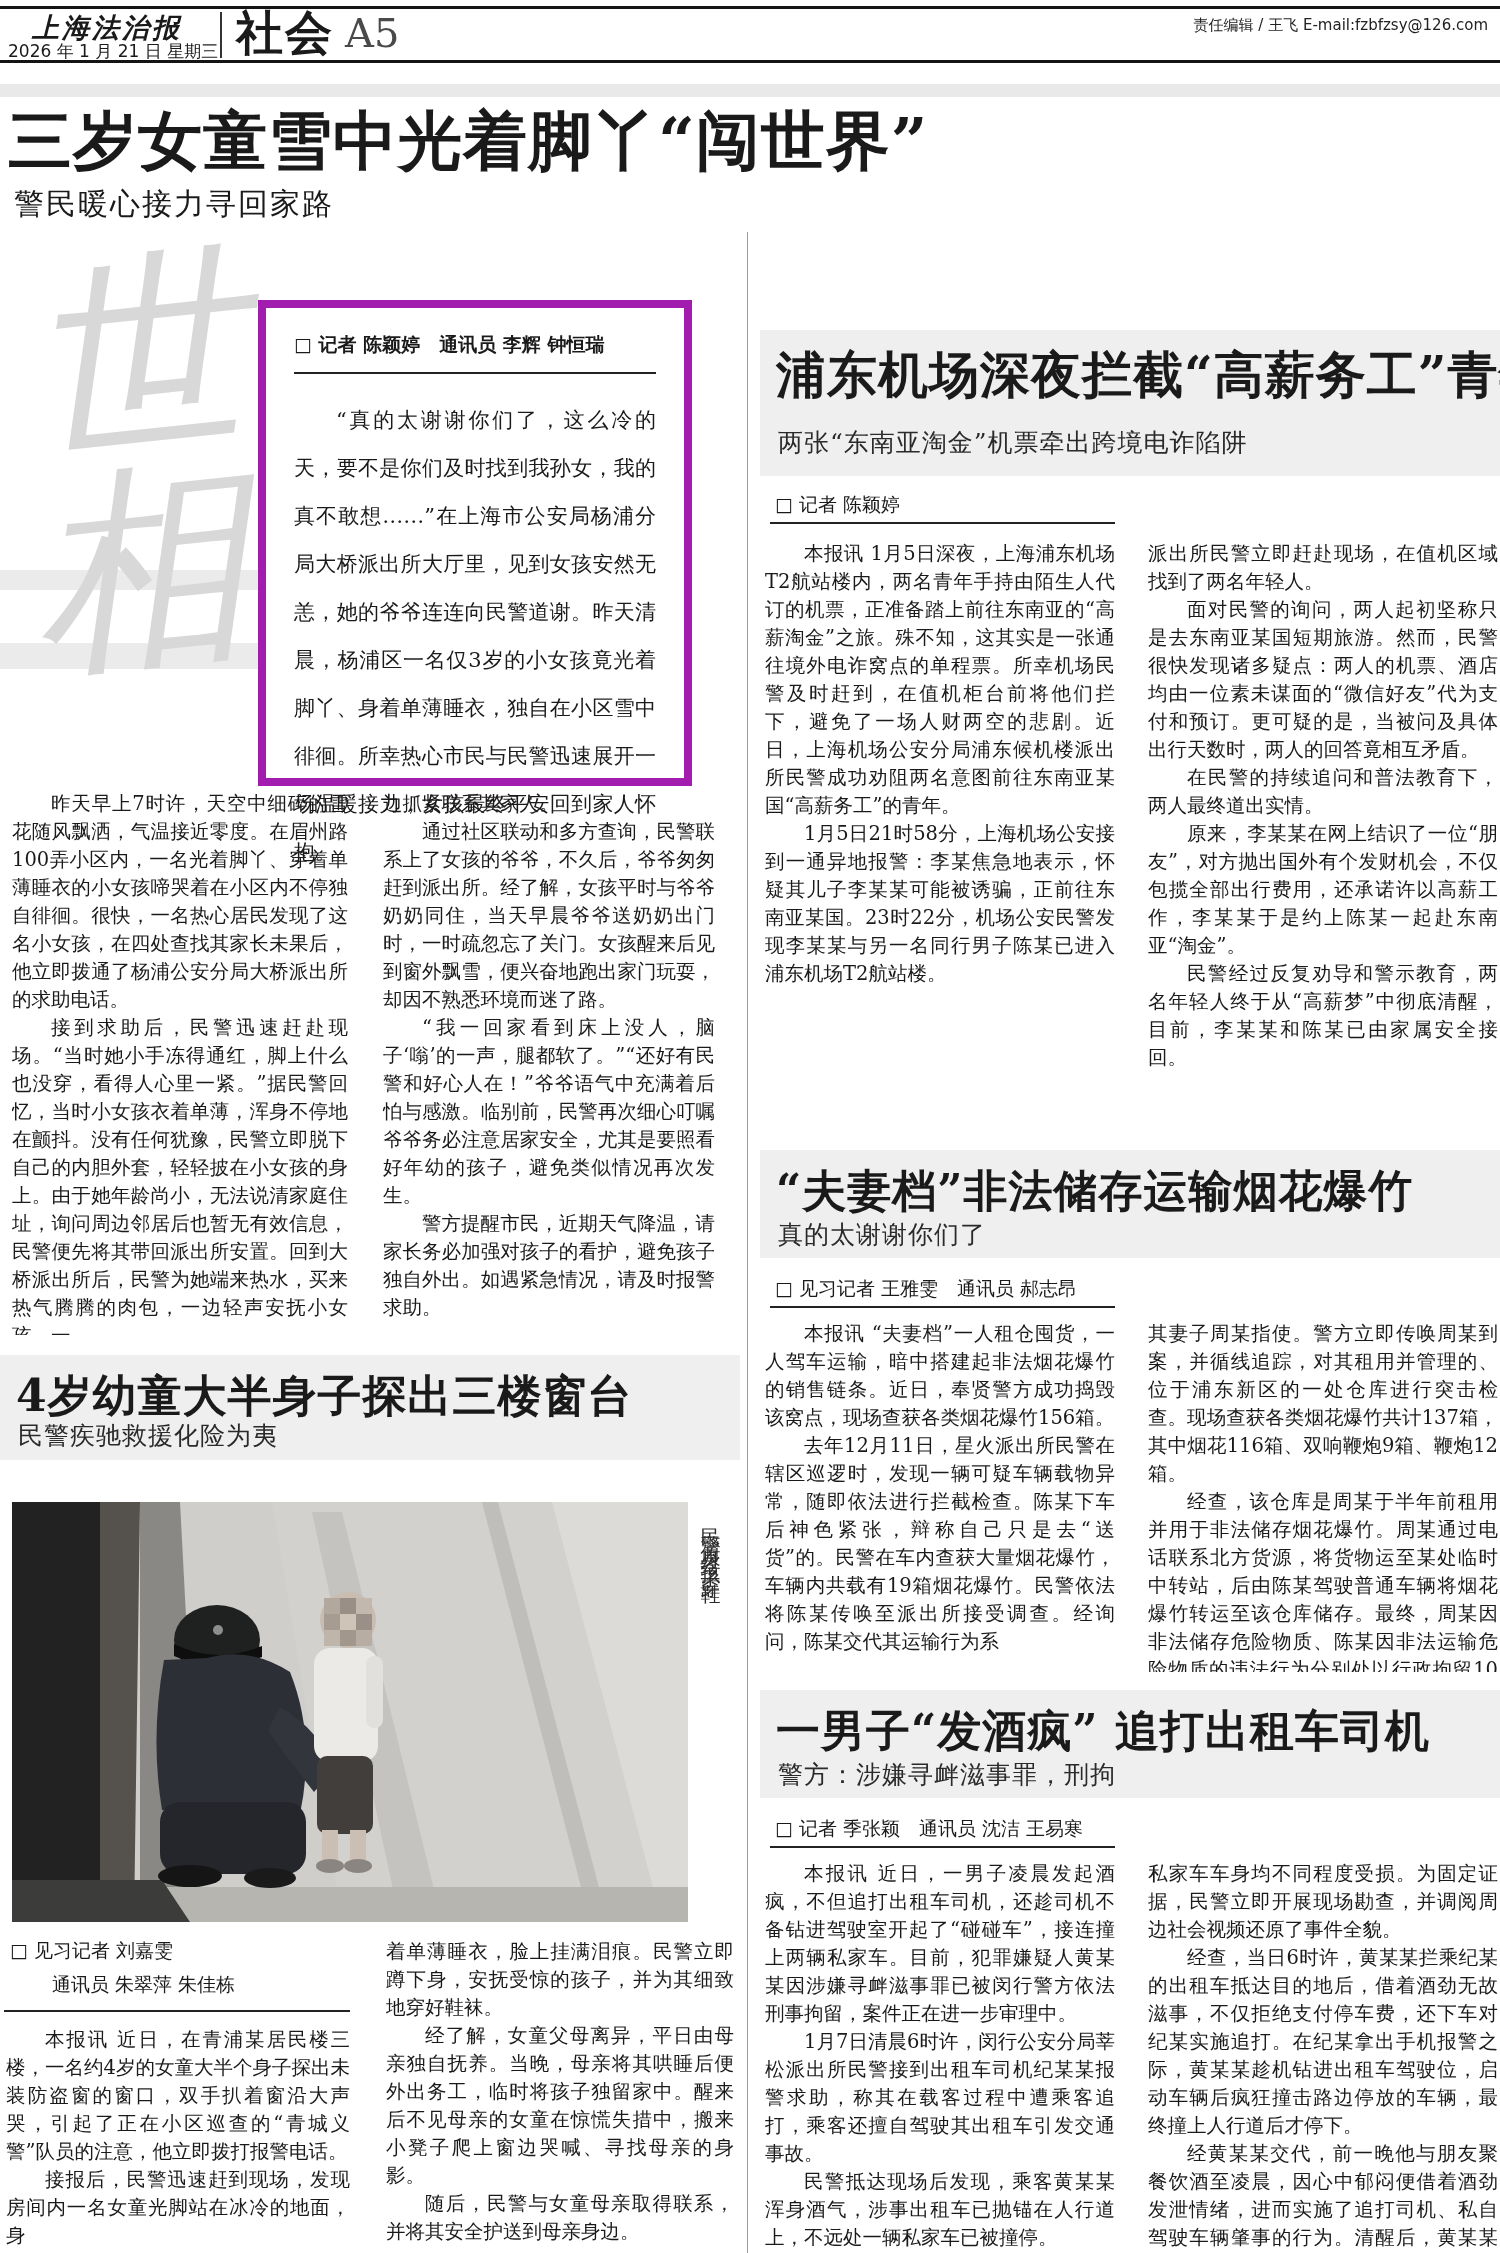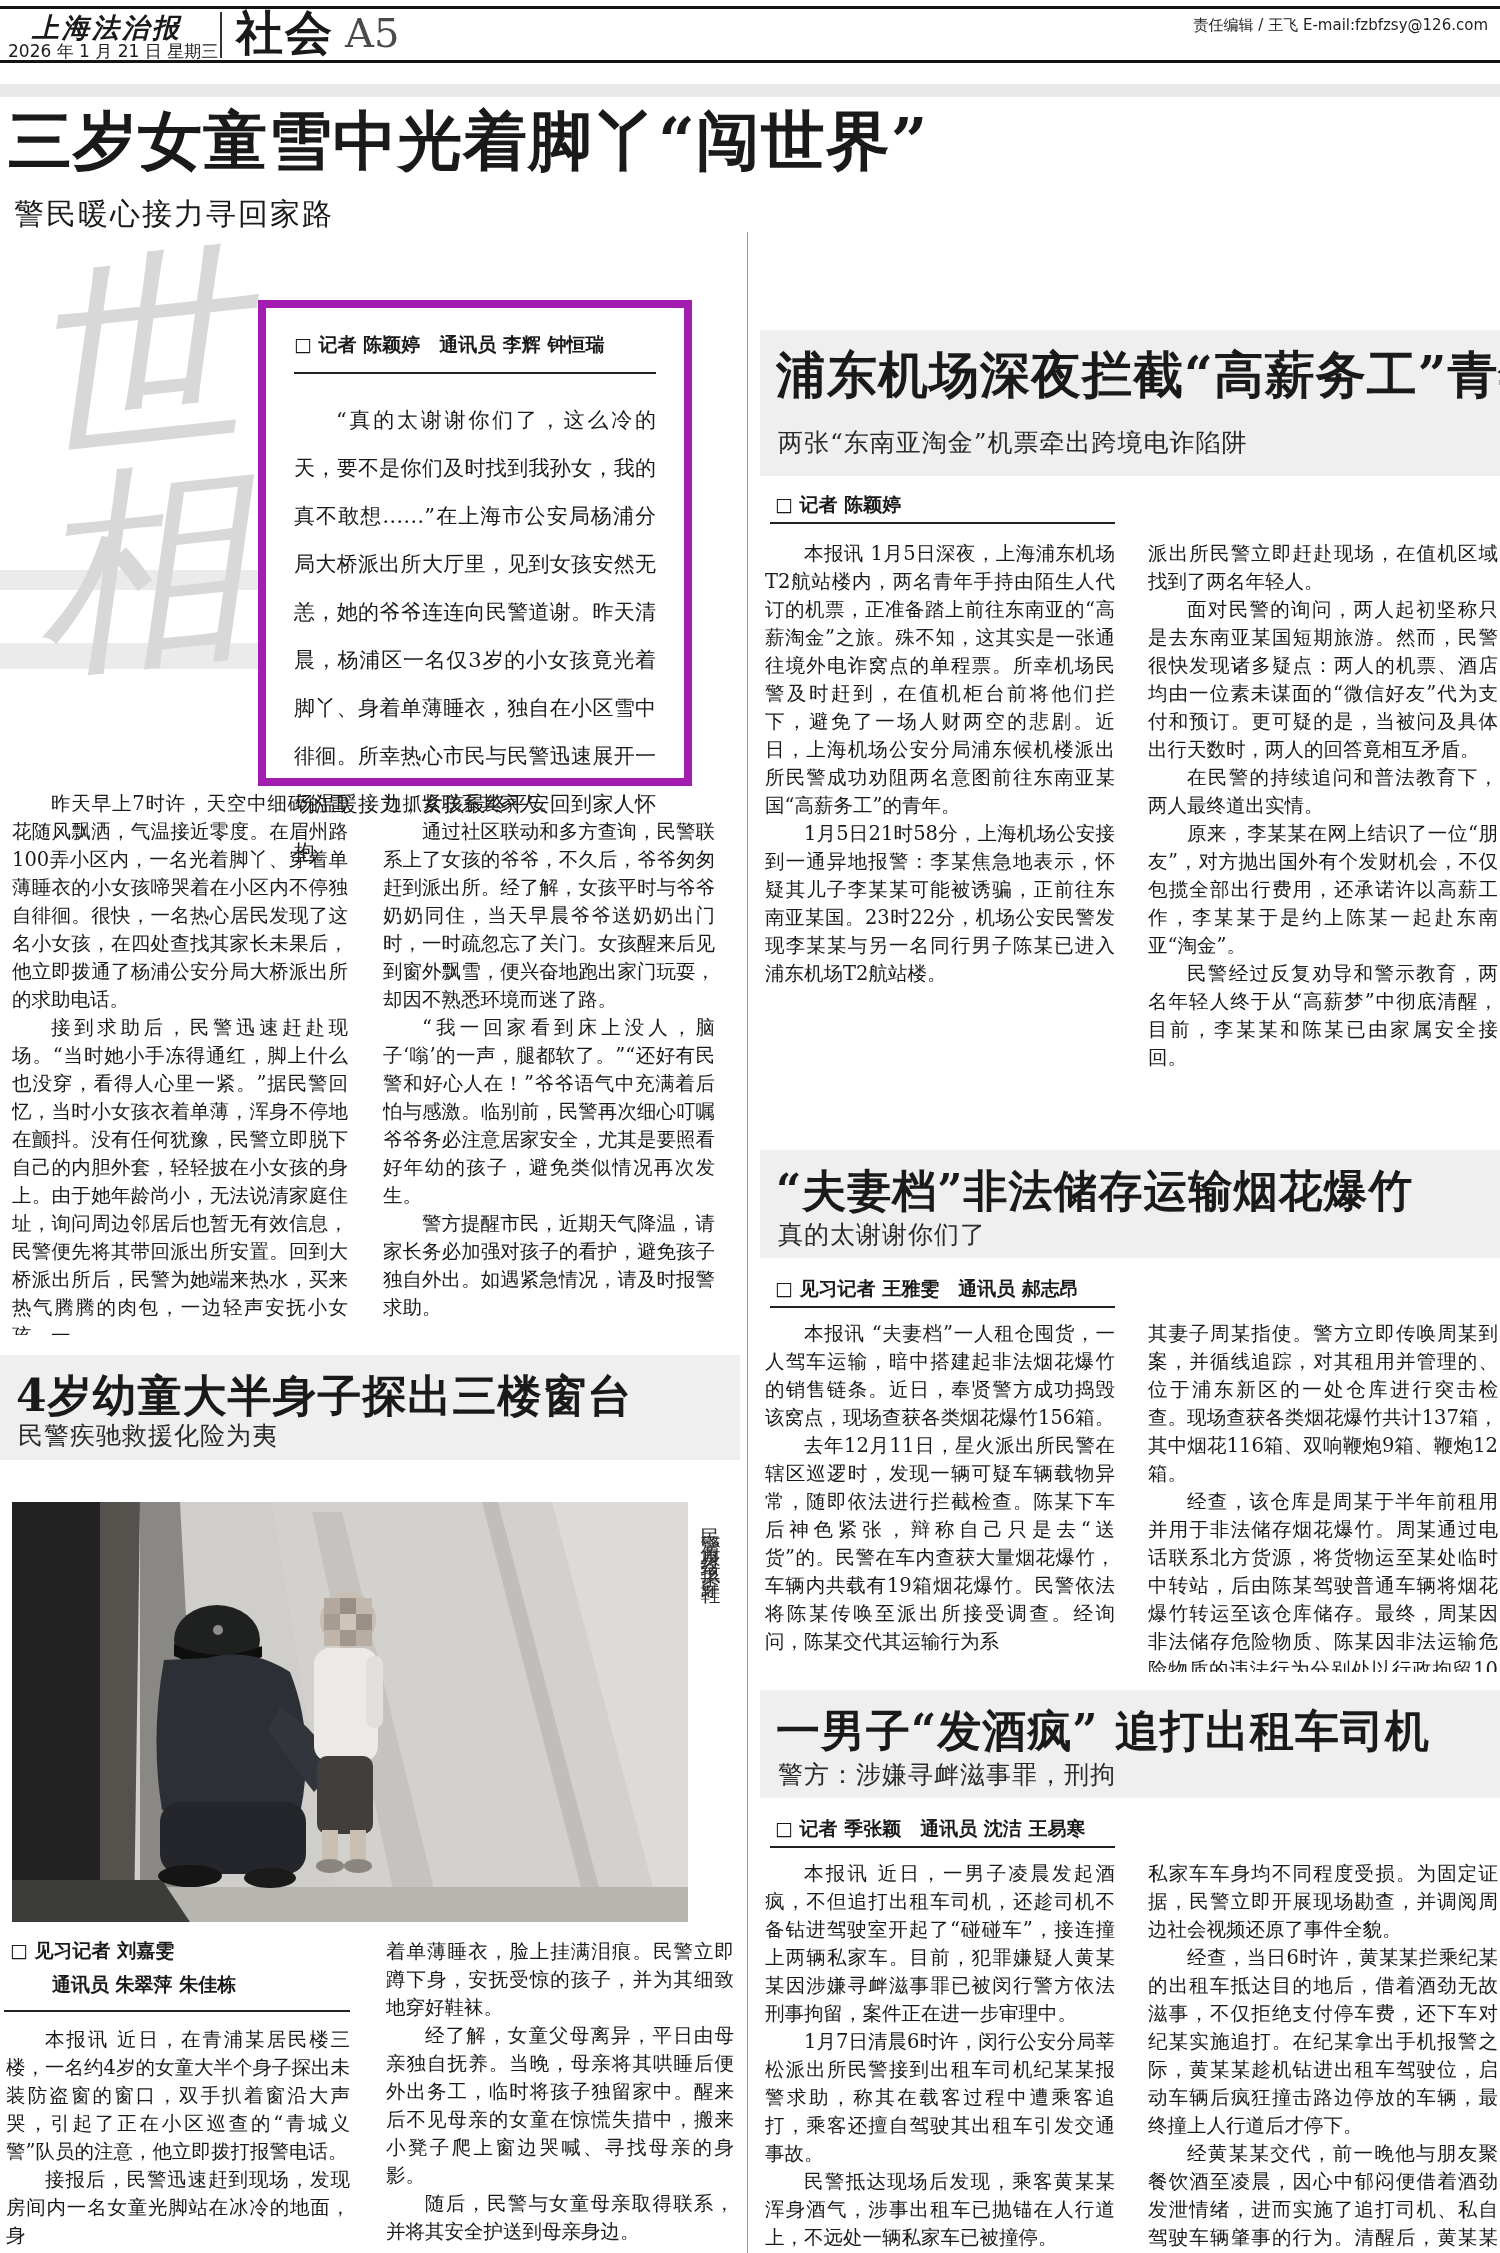--- a/index.html
+++ b/index.html
@@ -15,29 +15,29 @@
   .sectionname { position:absolute; left:236px; top:2px; font-size:47px; font-weight:900;
                  font-family:"DejaVu Sans",sans-serif; letter-spacing:2px; }
   .pagenum   { position:absolute; left:345px; top:10px; font-size:40px; color:#4a4a4a; }
   .editorinfo{ position:absolute; right:12px; top:16px; font-size:15px; font-family:"DejaVu Sans",sans-serif; color:#222; }
   .headrule  { position:absolute; top:60px; left:0; right:0; height:3px; background:#141414; }
   .headband  { position:absolute; top:84px; left:0; right:0; height:13px; background:#e9e9e9; }
 
   
   .main-headline { position:absolute; left:8px; top:98px; width:1100px; font-size:64px;
                    font-weight:900; letter-spacing:1px; white-space:nowrap; }
-  .main-subhead  { position:absolute; left:14px; top:194px; font-size:30px; letter-spacing:2px; }
+  .main-subhead  { position:absolute; left:14px; top:184px; font-size:30px; letter-spacing:2px; }
 
   
   .vdivider { position:absolute; left:747px; top:232px; bottom:0; width:1px; background:#9a9a9a; }
   .band { position:absolute; background:#efefef; }
   .band .bh { position:absolute; left:16px; top:12px; font-size:44px; font-weight:900;
               letter-spacing:1px; white-space:nowrap; }
   .band .bs { position:absolute; left:18px; font-size:25px; letter-spacing:1px; color:#2a2a2a; }
-  .byline { position:absolute; font-family:"DejaVu Sans",sans-serif; font-size:19px; font-weight:bold; }
+  .byline { position:absolute; font-family:"DejaVu Sans",sans-serif; font-size:19px; font-weight:normal; }
   .byrule { position:absolute; height:2px; background:#222; }
   .col { position:absolute; overflow:hidden; }
   .col p { margin:0; font-size:19.5px; line-height:28px; text-align:justify; text-indent:2em; }
   .cont p:first-child { text-indent:0; }
 
   
   .wmband { position:absolute; background:#ebebeb; }
   .wmchar { position:absolute; font-size:215px; line-height:1; color:#d8d8d8;
             font-style:italic; transform:rotate(-6deg); }
 

